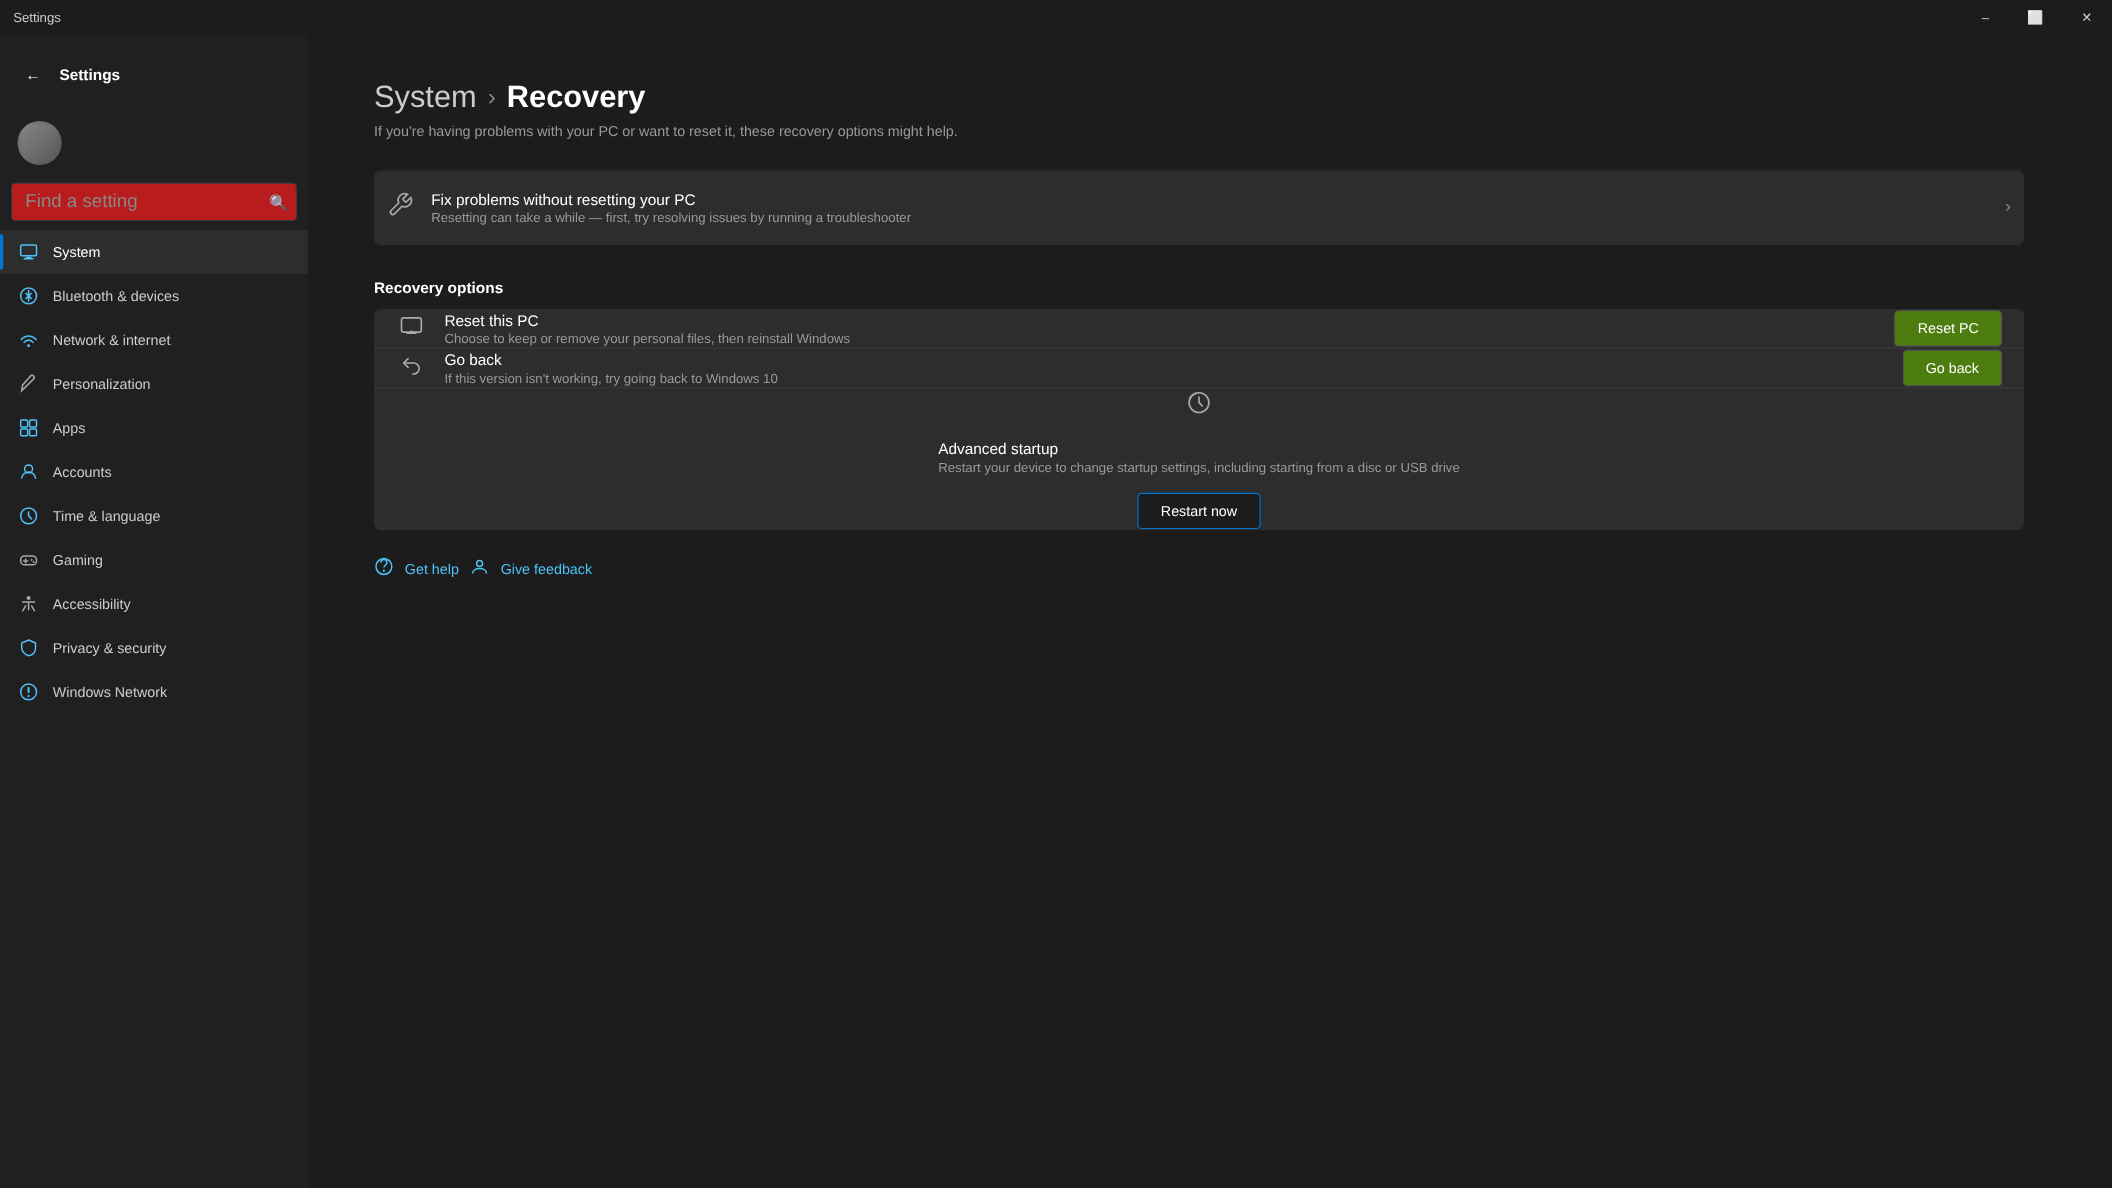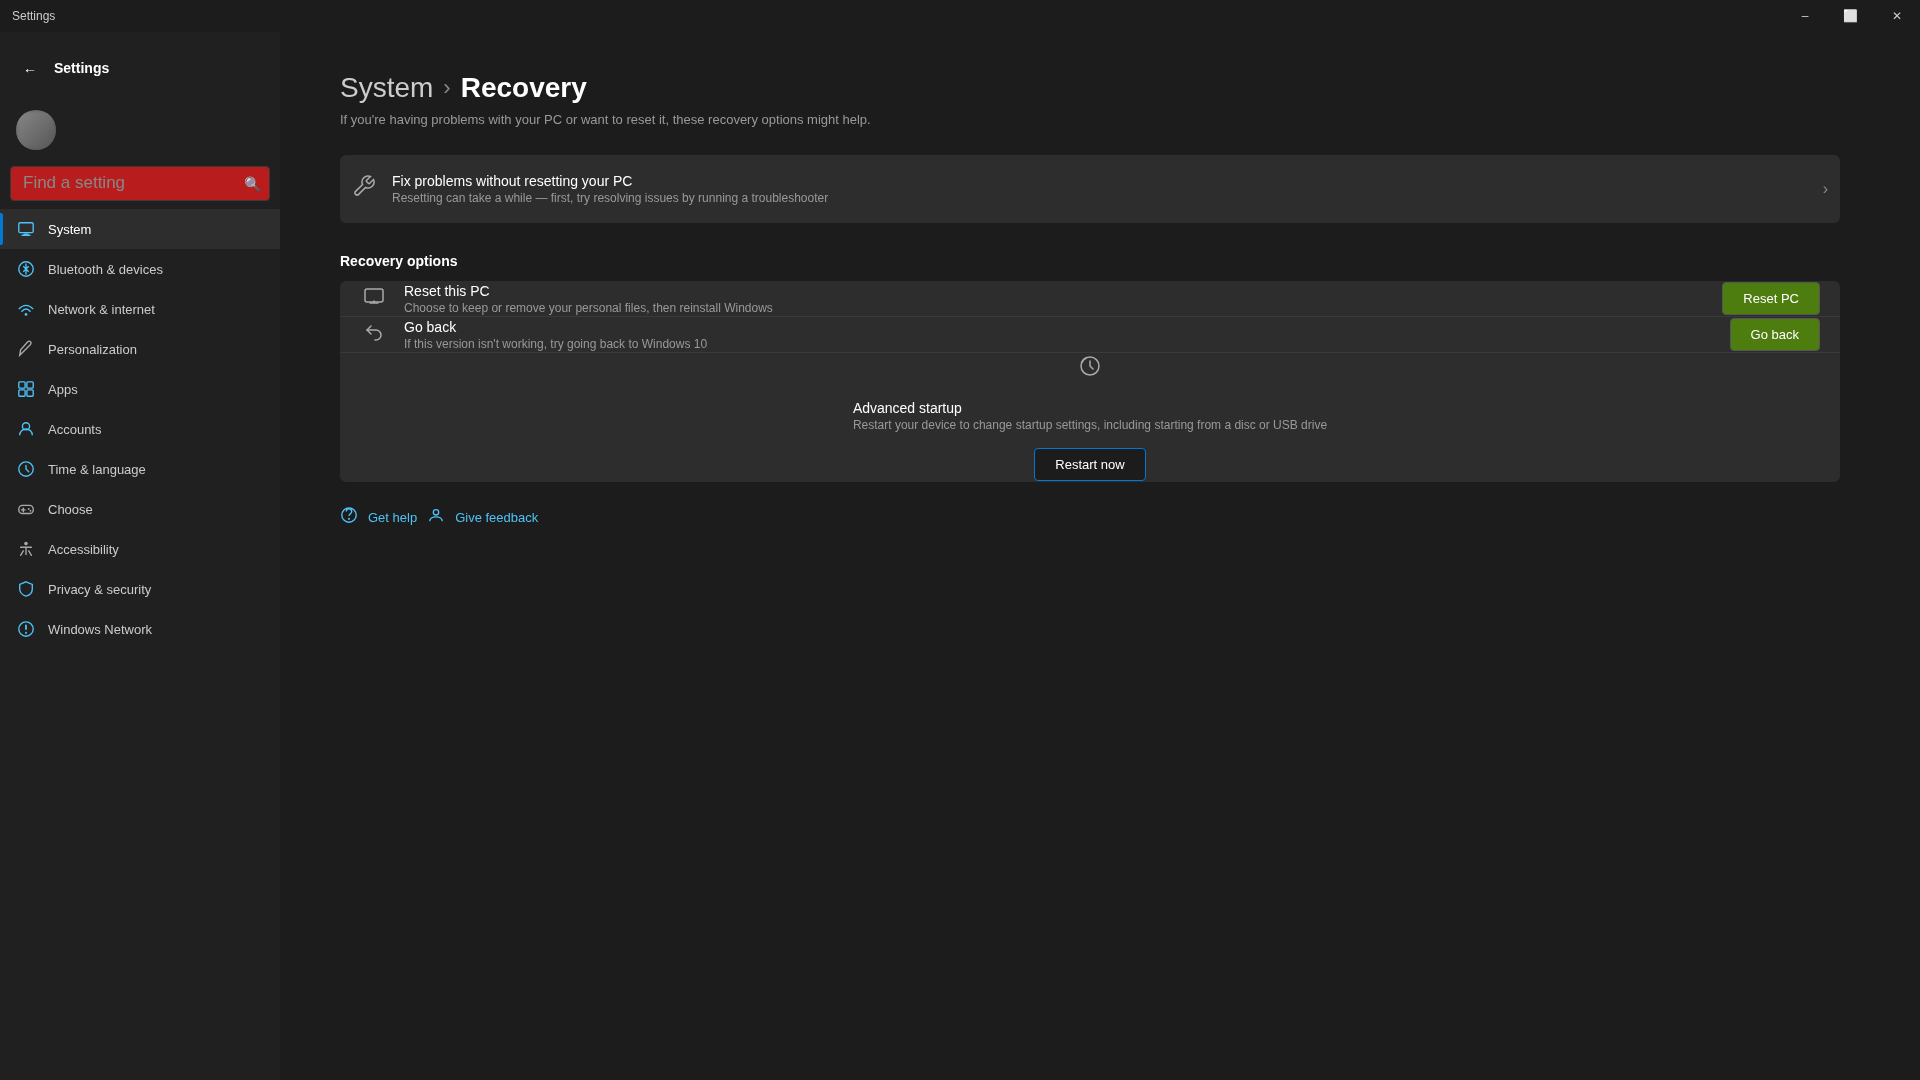--- a/index.html
+++ b/index.html
@@ -389,21 +389,21 @@
 
     <div class="nav-item">
       <span class="nav-icon">
         <svg width="18" height="18" viewBox="0 0 20 20" fill="none">
           <rect x="2" y="6" width="16" height="9" rx="4" stroke="#aaa" stroke-width="1.5" fill="none"></rect>
           <path d="M7 9v4M5 11h4" stroke="#aaa" stroke-width="1.5" stroke-linecap="round"></path>
           <circle cx="13" cy="10" r="1" fill="#aaa"></circle>
           <circle cx="15" cy="12" r="1" fill="#aaa"></circle>
         </svg>
       </span>
-      <span>Choose</span>
+      <span>Gaming</span>
     </div>
 
     <div class="nav-item">
       <span class="nav-icon">
         <svg width="18" height="18" viewBox="0 0 20 20" fill="none">
           <circle cx="10" cy="4" r="2" fill="#aaa"></circle>
           <path d="M4 8h12M10 8v8M7 12l-3 5M13 12l3 5" stroke="#aaa" stroke-width="1.5" stroke-linecap="round"></path>
         </svg>
       </span>
       <span>Accessibility</span>

